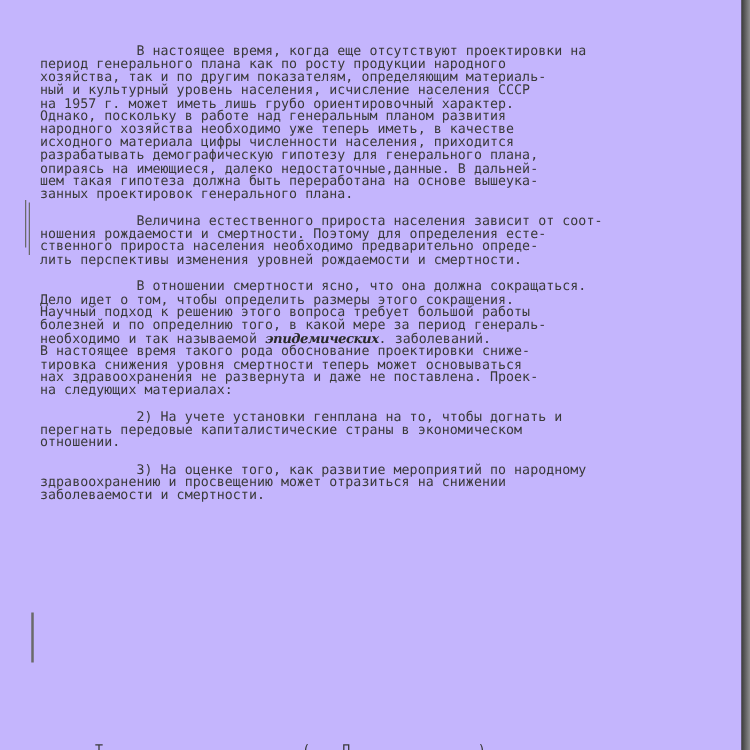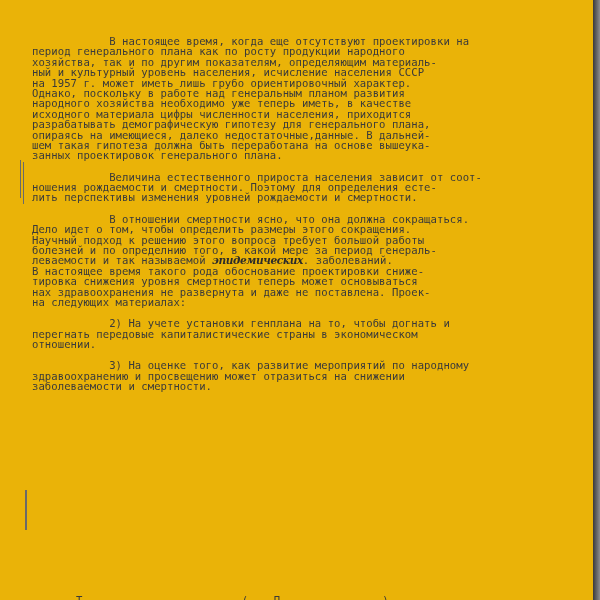--- a/index.html
+++ b/index.html
@@ -7,21 +7,21 @@
       padding: 0;
       width: 600px;
       height: 600px;
       overflow: hidden;
       background: #f4f4f2;
     }
     .page {
       position: relative;
       width: 600px;
       height: 600px;
-      background: #eab308;
+      background: #c4b5fd;
       overflow: hidden;
     }
     .right-edge {
       position: absolute;
       top: 0;
       left: 593px;
       width: 7px;
       height: 600px;
       background: linear-gradient(to right, #3a3a3a, #5a5a5a 40%, #8e8e8e);
     }
@@ -92,29 +92,30 @@
       <span class="line">исходного материала цифры численности населения, приходится</span>
       <span class="line">разрабатывать демографическую гипотезу для генерального плана,</span>
       <span class="line">опираясь на имеющиеся, далеко недостаточные,данные. В дальней-</span>
       <span class="line">шем такая гипотеза должна быть переработана на основе вышеука-</span>
       <span class="line">занных проектировок генерального плана.</span>
     </div>
 
     <div class="para">
       <span class="line">            Величина естественного прироста населения зависит от соот-</span>
       <span class="line">ношения рождаемости и смертности. Поэтому для определения есте-</span>
+      <span class="line">ственного прироста населения необходимо предварительно опреде-</span>
       <span class="line">лить перспективы изменения уровней рождаемости и смертности.</span>
     </div>
 
     <div class="para">
       <span class="line">            В отношении смертности ясно, что она должна сокращаться.</span>
       <span class="line">Дело идет о том, чтобы определить размеры этого сокращения.</span>
       <span class="line">Научный подход к решению этого вопроса требует большой работы</span>
       <span class="line">болезней и по определнию того, в какой мере за период генераль-</span>
-      <span class="line"><span>леваемости и так называемой </span><span class="hand">эпидемических</span><span>. заболеваний.</span></span>
+      <span class="line"><span>необходимо и так называемой </span><span class="hand">эпидемических</span><span>. заболеваний.</span></span>
       <span class="line">В настоящее время такого рода обоснование проектировки сниже-</span>
       <span class="line">тировка снижения уровня смертности теперь может основываться</span>
       <span class="line">нах здравоохранения не развернута и даже не поставлена. Проек-</span>
       <span class="line">на следующих материалах:</span>
     </div>
 
 
     <div class="para">
       <span class="line">            2) На учете установки генплана на то, чтобы догнать и</span>
       <span class="line">перегнать передовые капиталистические страны в экономическом</span>

